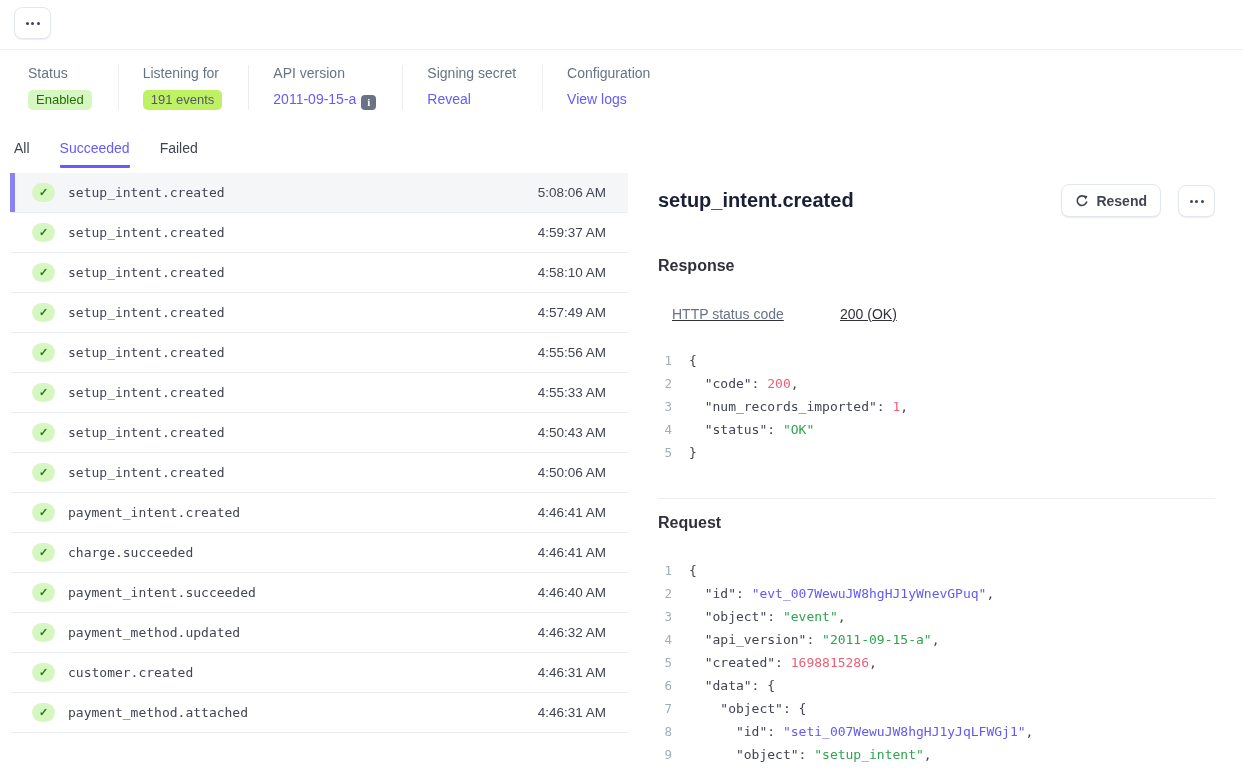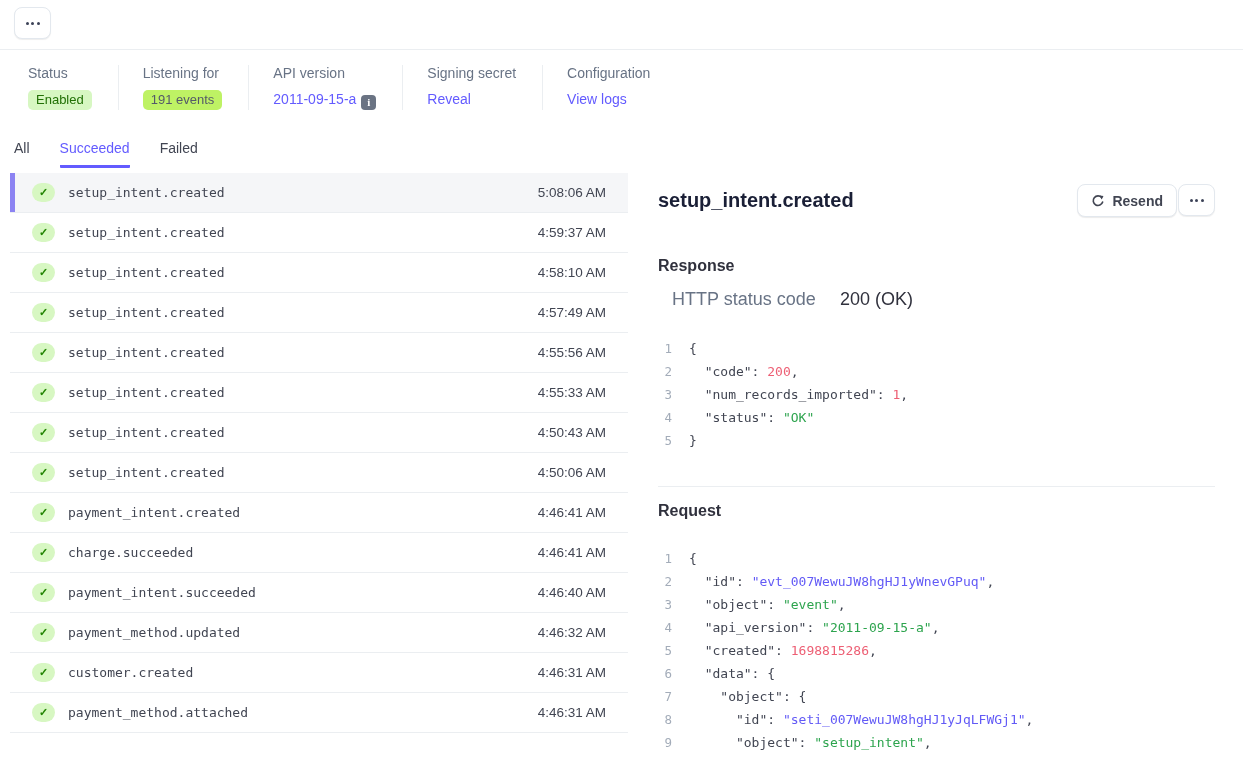--- a/index.html
+++ b/index.html
@@ -69,29 +69,29 @@
     background: #d7f7c2; color: #228403; font-size: 11px; font-weight: 700;
     display: flex; align-items: center; justify-content: center; margin-right: 13px;
   }
   .evt-name { font-family: "DejaVu Sans Mono", monospace; font-size: 13px; color: #414552; }
   .evt-time { margin-left: auto; font-size: 13.5px; color: #414552; }
 
   
   .detail-panel { flex: 1; padding: 11px 28px 0 30px; min-width: 0; }
   .detail-header { display: flex; align-items: center; }
   .detail-title { font-size: 20px; font-weight: 700; color: #1a1f36; }
-  .detail-actions { margin-left: auto; display: flex; gap: 1px; }
+  .detail-actions { margin-left: auto; display: flex; gap: 17px; align-items: flex-end; }
   .btn {
     display: flex; align-items: center; gap: 7px; height: 33px; padding: 0 13px;
     background: #fff; border: 1px solid #e3e8ee; border-radius: 8px;
     box-shadow: 0 1px 1px rgba(0,0,0,0.08);
     font-size: 14px; font-weight: 600; color: #414552; cursor: pointer;
   }
   .section-heading { font-size: 16px; font-weight: 700; color: #30313d; margin-top: 40px; }
-  .kv-row { display: flex; margin-top: 14px; padding-left: 14px; font-size: 18px; }
+  .kv-row { display: flex; margin-top: 31px; padding-left: 14px; font-size: 14px; text-decoration: underline; }
   .kv-label { color: #687385; width: 168px; }
   .kv-value { color: #30313d; }
 
   .code-block { margin-top: 27px; font-family: "DejaVu Sans Mono", monospace; font-size: 13px; line-height: 23px; }
   .code-line { display: flex; }
   .line-num { flex: none; width: 14px; text-align: right; margin-right: 17px; color: #a3acb9; font-size: 12.5px; }
   .code-seg { white-space: pre; color: #414552; }
   .tok-n { color: #ed5f74; }
   .tok-s { color: #2da44e; }
   .tok-i { color: #625af6; }

